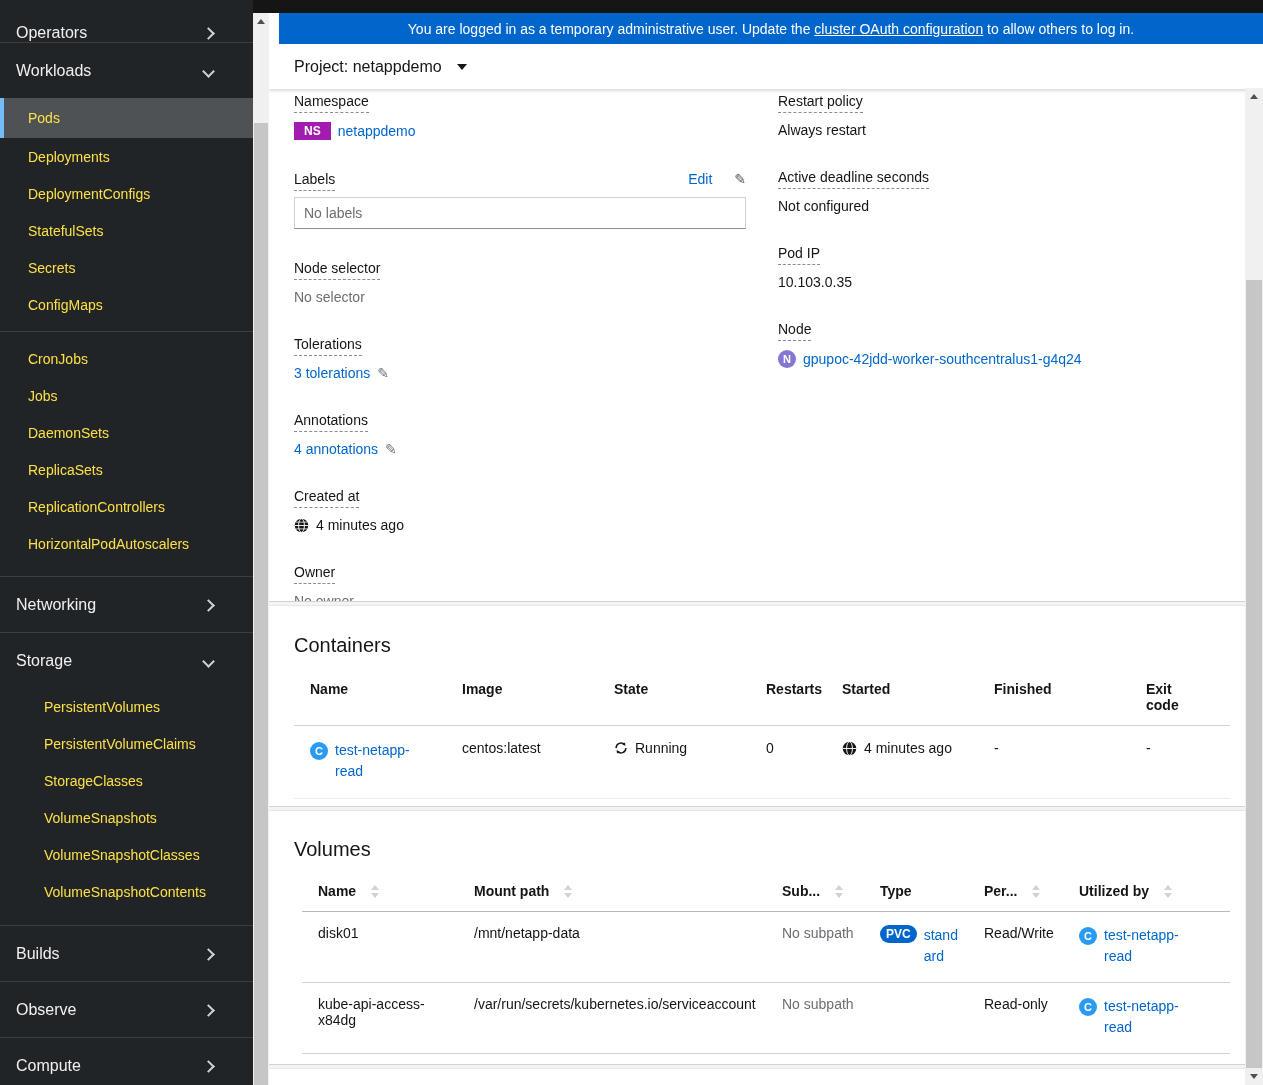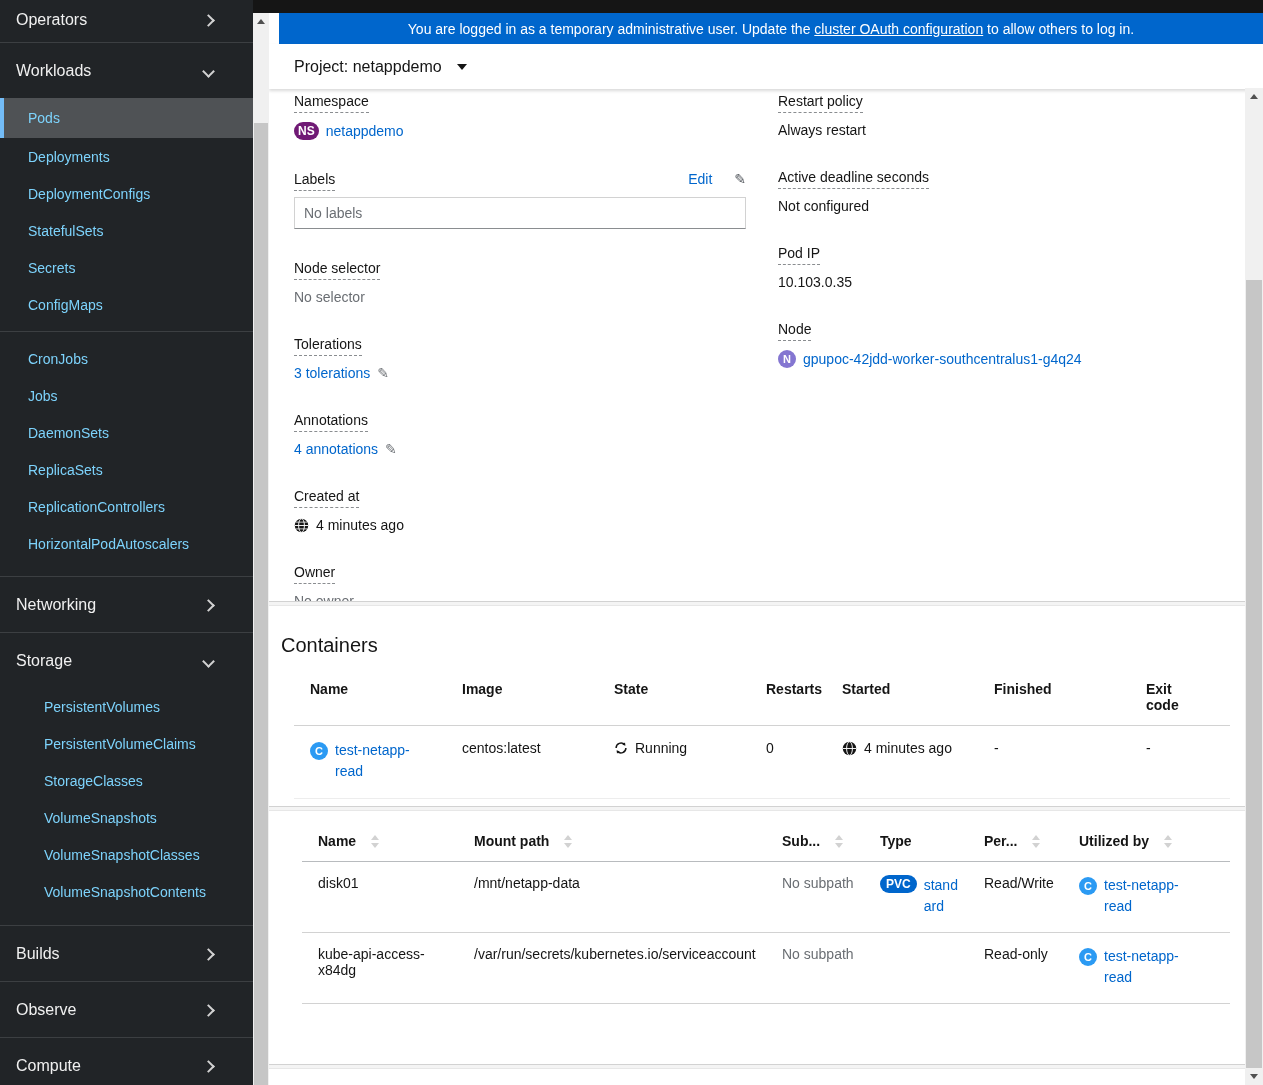--- a/index.html
+++ b/index.html
@@ -17,31 +17,31 @@
   
   .sidebar {
     position: absolute; left: 0; top: 0; width: 253px; height: 1085px;
     background: #212427; z-index: 6; overflow: hidden;
   }
   .nav-group-header {
     height: 56px; display: flex; align-items: center; justify-content: space-between;
     padding: 0 40px 0 16px; color: #f0f0f0; font-size: 16px; cursor: pointer;
     border-top: 1px solid #3c3f42;
   }
-  .nav-group-header.first { height: 42px; border-top: none; align-items: center; }
+  .nav-group-header.first { height: 42px; border-top: none; align-items: flex-end; }
   .nav-group-header.first .grp-label, .nav-group-header.first .chev-wrap { margin-top: -2px; }
   .chev { width: 9px; height: 9px; display: inline-block;
     border-right: 2.5px solid #d2d2d2; border-bottom: 2.5px solid #d2d2d2; }
   .chev.right { transform: rotate(-45deg); }
   .chev.down  { transform: rotate(45deg); margin-top: -3px; }
   .nav-items { list-style: none; padding-bottom: 14px; }
   .nav-items.storage { padding-bottom: 15px; padding-left: 16px; }
   .nav-item {
     height: 37px; display: flex; align-items: center; padding-left: 28px;
-    color: #7dd3fc; font-size: 14px; cursor: pointer;
+    color: #fde047; font-size: 14px; cursor: pointer;
   }
   .nav-item.selected {
     height: 40px; background: #4f5255; border-left: 4px solid #73bcf7; padding-left: 24px;
   }
   .nav-subdivider { border-top: 1px solid #3c3f42; margin: 8px 0; }
 
   
   .masthead-strip { position: absolute; left: 253px; right: 0; top: 0; height: 13px; background: #151515; z-index: 4; }
   .scrollbar { background: #f0f0f0; position: absolute; z-index: 5; }
   .scrollbar-left { left: 253px; top: 13px; width: 16px; bottom: 0; }
@@ -85,28 +85,28 @@
   .ditem { margin-bottom: 31px; }
   .dlabel { display: inline-block; font-size: 14px; color: #151515; border-bottom: 1px dashed #8a8d90; padding-bottom: 3px; }
   .dlabel-row { display: flex; justify-content: space-between; align-items: flex-start; }
   .dvalue { margin-top: 9px; font-size: 14px; color: #151515; display: flex; align-items: center; gap: 7px; }
   .dvalue.muted { color: #6a6e73; }
   .labels-box { margin-top: 6px; width: 452px; height: 32px; border: 1px solid #d2d2d2; border-bottom-color: #8a8d90; display: flex; align-items: center; padding-left: 9px; color: #6a6e73; font-size: 14px; background: #fff; }
   .edit-link { color: #0066cc; font-size: 14px; display: inline-flex; align-items: center; gap: 22px; }
   .pencil { font-size: 14px; color: #6a6e73; font-style: normal; }
   .pencil.dark { color: #4d5258; }
   a.res-link { color: #0066cc; }
-  .badge-ns { background: #701a75; color: #fff; font-size: 12px; font-weight: 700; border-radius: 9px; padding: 2px 4px; line-height: 14px; }
+  .badge-ns { background: #a21caf; color: #fff; font-size: 12px; font-weight: 700; border-radius: 0; padding: 2px 10px; line-height: 14px; }
   .res-icon { width: 18px; height: 18px; border-radius: 50%; color: #fff; font-size: 11px; font-weight: 700; display: inline-flex; align-items: center; justify-content: center; flex: none; }
   .res-icon.node { background: #8476d1; }
   .res-icon.container { background: #2b9af3; }
   .badge-pvc { background: #0066cc; color: #fff; font-size: 12px; font-weight: 700; border-radius: 11px; padding: 2px 6px; line-height: 14px; flex: none; }
 
   
-  .sec-title { font-size: 20px; font-weight: 400; padding: 27px 0 0 12px; color: #151515; }
+  .sec-title { font-size: 20px; font-weight: 400; padding: 27px 0 0 25px; color: #151515; }
 
   
   .ctable { margin: 15px 0 0 25px; width: 936px; }
   .grid7 { display: grid; grid-template-columns: 152px 152px 152px 76px 152px 152px 1fr; }
   .ctable .th { font-weight: 700; font-size: 14px; padding: 9px 10px 12px 16px; border-bottom: 1px solid #d2d2d2; }
   .th-narrow span { display: inline-block; max-width: 40px; }
   .ctable .td { font-size: 14px; padding: 14px 10px 16px 16px; border-bottom: 1px solid #ededed; }
   .cell-flex { display: flex; align-items: flex-start; gap: 7px; }
   .cell-flex.center { align-items: center; }
   .name-link { max-width: 86px; line-height: 21px; }
@@ -358,20 +358,21 @@
         </div>
         <div class="td">-</div>
         <div class="td">-</div>
       </div>
     </div>
   </section>
 
   <div class="sec-divider div2"></div>
 
   <section class="section sec-volumes">
+    <h2 class="sec-title">Volumes</h2>
     <div class="vtable">
       <div class="grid6">
         <div class="th">
           <span>Name</span>
           <span class="sort-icon">
               <i class="t-up"></i>
               <i class="t-dn"></i>
             </span>
         </div>
         <div class="th">

